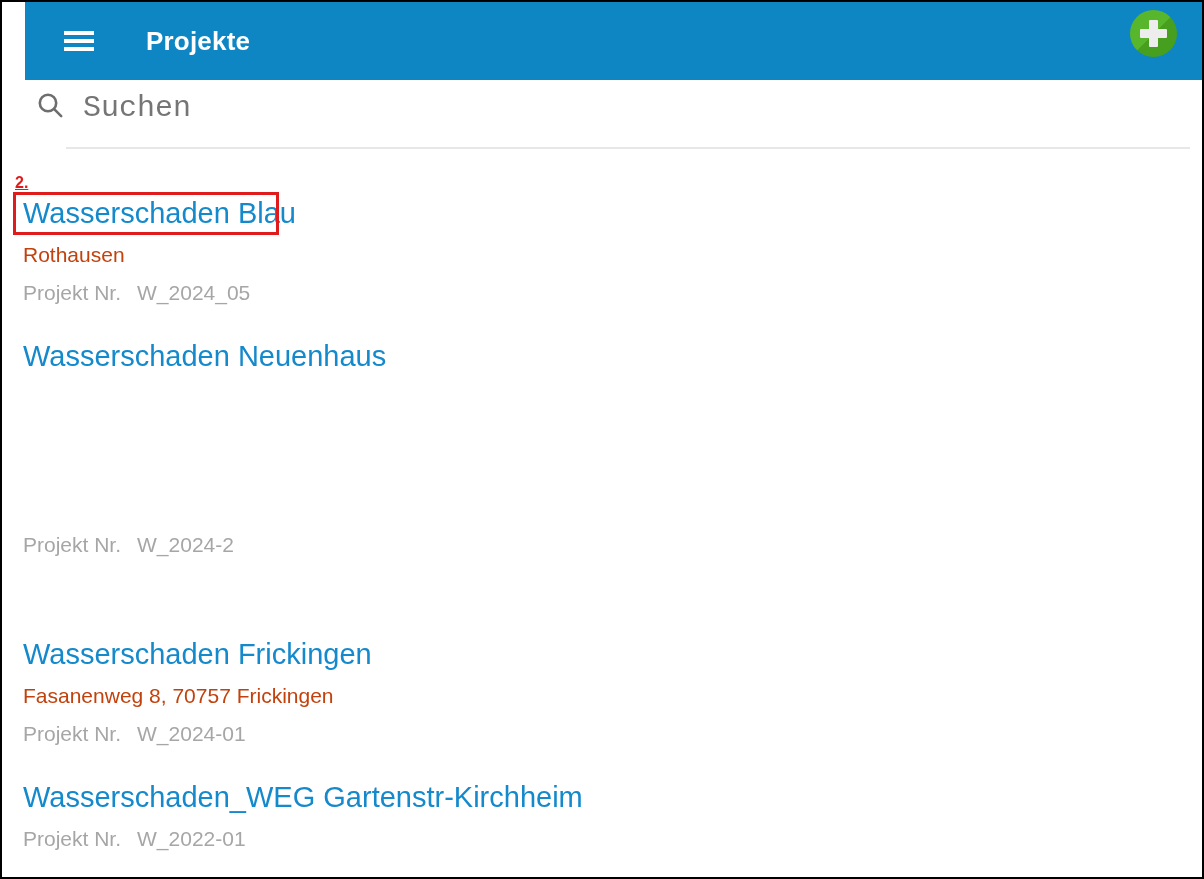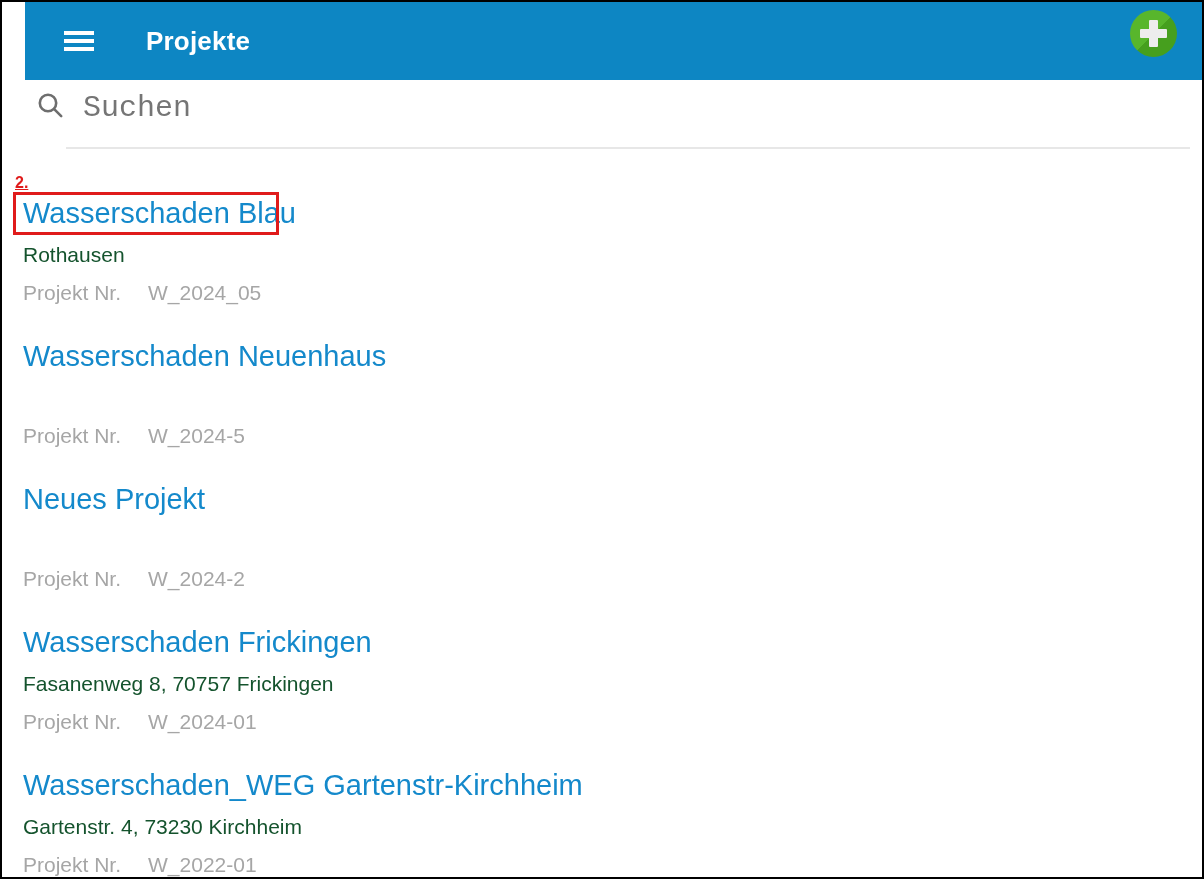--- a/index.html
+++ b/index.html
@@ -88,30 +88,30 @@
     font-size: 29px;
     line-height: 34px;
     color: #1489cb;
     display: inline-block;
     max-width: 1100px;
   }
   .project-address {
     font-size: 21px;
     line-height: 26px;
     min-height: 26px;
-    color: #14532d;
+    color: #c2410c;
     margin-top: 12px;
   }
   .project-number {
     font-size: 21px;
     line-height: 26px;
     color: #a6a6a6;
     margin-top: 12px;
   }
-  .project-number .num-value { margin-left: 27px; }
+  .project-number .num-value { margin-left: 16px; }
 
   
   .anno-step {
     position: absolute;
     left: -8px;
     top: -22px;
     font-size: 16px;
     font-weight: bold;
     color: #e01b1b;
     text-decoration: underline;
@@ -158,34 +158,31 @@
     <div class="anno-step">2.</div>
     <div class="anno-box"></div>
     <div class="project-title">Wasserschaden Blau</div>
     <div class="project-address">Rothausen</div>
     <div class="project-number"><span>Projekt Nr.</span><span class="num-value">W_2024_05</span></div>
   </div>
 
   <div class="project-item">
     <div class="project-title">Wasserschaden Neuenhaus</div>
     <div class="project-address"></div>
-    <div class="project-number"><span>Projekt Nr.</span><span class="num-value">W_2024-5</span></div>
   </div>
 
   <div class="project-item">
-    <div class="project-title">Neues Projekt</div>
     <div class="project-address"></div>
     <div class="project-number"><span>Projekt Nr.</span><span class="num-value">W_2024-2</span></div>
   </div>
 
   <div class="project-item">
     <div class="project-title">Wasserschaden Frickingen</div>
     <div class="project-address">Fasanenweg 8, 70757 Frickingen</div>
     <div class="project-number"><span>Projekt Nr.</span><span class="num-value">W_2024-01</span></div>
   </div>
 
   <div class="project-item">
     <div class="project-title">Wasserschaden_WEG Gartenstr-Kirchheim</div>
-    <div class="project-address">Gartenstr. 4, 73230 Kirchheim</div>
     <div class="project-number"><span>Projekt Nr.</span><span class="num-value">W_2022-01</span></div>
   </div>
 
 </div>
 
 </body></html>

